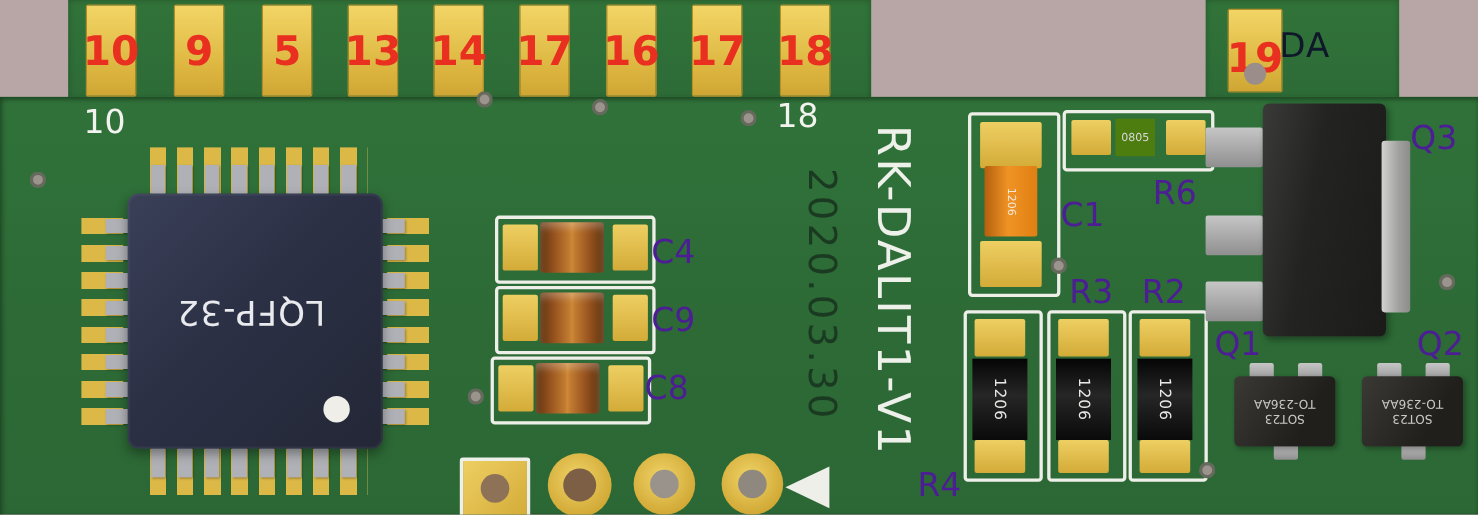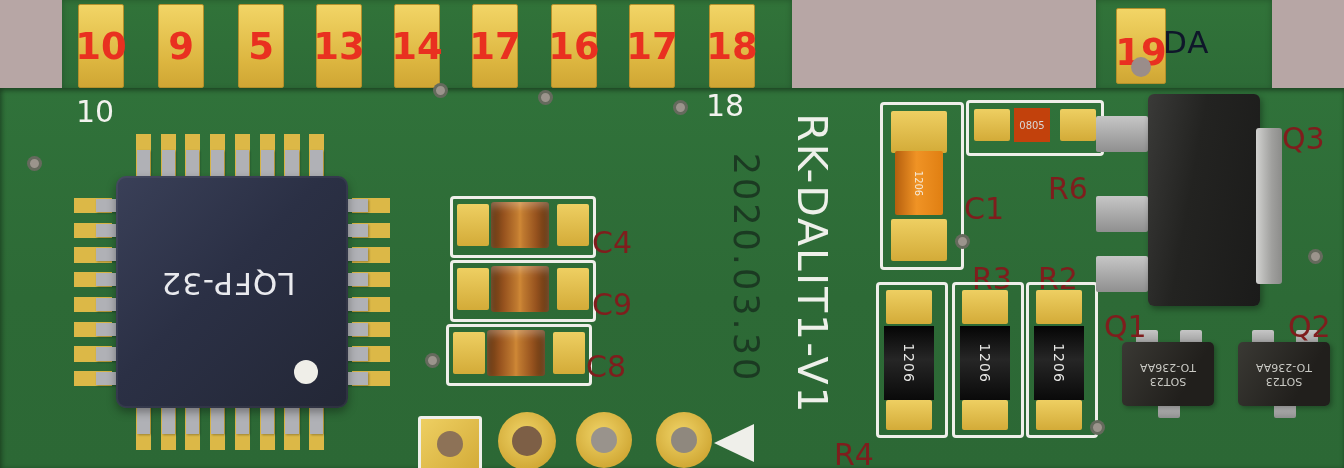--- a/index.html
+++ b/index.html
@@ -15,37 +15,37 @@
            background:linear-gradient(180deg,#f2d566,#dcb53f 70%,#cfa634);
            border:1px solid #b3902b;border-radius:2px;
            display:flex;align-items:center;justify-content:center;}
   .pad-right{position:absolute;top:8px;width:48px;height:74px;
            background:linear-gradient(180deg,#f2d566,#dcb53f 70%,#cfa634);
            border:1px solid #b3902b;border-radius:2px;
            display:flex;align-items:center;justify-content:center;}
   .rednum{color:#e93020;font-size:37px;font-weight:bold;line-height:1;}
   .pad-right .rednum{margin-top:12px;}
   .silk{position:absolute;color:#f2f2ee;font-size:30px;}
-  .ref{position:absolute;color:#7f1d1d;font-size:30px;margin-top:13px;}
+  .ref{position:absolute;color:#4c1d95;font-size:30px;}
   .vtext{position:absolute;white-space:nowrap;transform:translate(-50%,-50%) rotate(90deg);}
   .padstrip{position:absolute;}
   .pinstrip{position:absolute;filter:drop-shadow(1px 1px 1px rgba(0,0,0,.3));}
   #chip{position:absolute;background:linear-gradient(135deg,#3a4058 0%,#2b3045 45%,#232736 100%);
         border-radius:10px;box-shadow:0 4px 10px rgba(0,0,0,.35),inset 0 0 0 2px rgba(255,255,255,.05);}
   #chiplabel{position:absolute;transform:translate(-50%,-50%) rotate(180deg);
         color:#e9eaee;font-size:31px;letter-spacing:1px;white-space:nowrap;}
   #chipdot{position:absolute;width:24px;height:24px;border-radius:50%;background:#efeee8;}
   .outl{position:absolute;border:3px solid #efefea;border-radius:4px;}
   .gpad{position:absolute;background:linear-gradient(180deg,#eecf62,#d3ab38);border-radius:2px;}
   .capbody-h{position:absolute;border-radius:3px;
         background:linear-gradient(90deg,#5e3410 0%,#96521e 22%,#c07a30 45%,#cf8836 50%,#c07a30 55%,#96521e 78%,#5e3410 100%);
         box-shadow:inset 0 5px 7px rgba(255,255,255,.25);}
   .c1body{position:absolute;border-radius:2px;display:flex;align-items:center;justify-content:center;
         background:linear-gradient(90deg,#b55f0e,#f09325 45%,#e07f12);}
-  .r6body{position:absolute;background:#c2410c;display:flex;align-items:center;justify-content:center;}
+  .r6body{position:absolute;background:#4d7c0f;display:flex;align-items:center;justify-content:center;}
   .resbody-v{position:absolute;display:flex;align-items:center;justify-content:center;
         background:linear-gradient(180deg,#050505,#262626 45%,#0a0a0a);}
   .vcode{color:#e8e8e6;font-size:14px;transform:rotate(90deg);letter-spacing:1px;}
   .vcode-small{color:#f5e9d8;font-size:10px;transform:rotate(90deg);}
   .hcode{color:#d8d8d8;font-size:10px;}
   .graypin{position:absolute;background:linear-gradient(180deg,#c6c6c6,#8f8f8f);border-radius:2px;}
   #bigpkg{position:absolute;background:linear-gradient(100deg,#3a3a38 0%,#232321 40%,#1b1b1a 100%);
         border-radius:6px;box-shadow:2px 3px 6px rgba(0,0,0,.35);}
   #bigtab{position:absolute;background:linear-gradient(90deg,#d2d2d0,#a0a09e 60%,#8c8c8a);border-radius:3px;}
   .sot{position:absolute;width:92px;height:64px;border-radius:5px;

